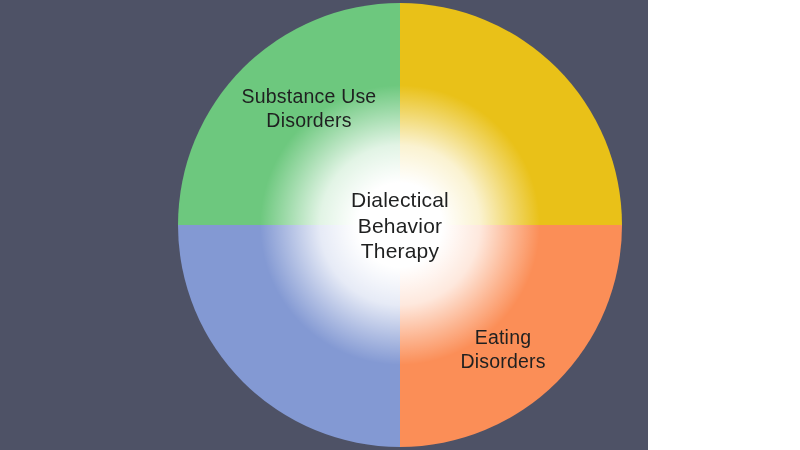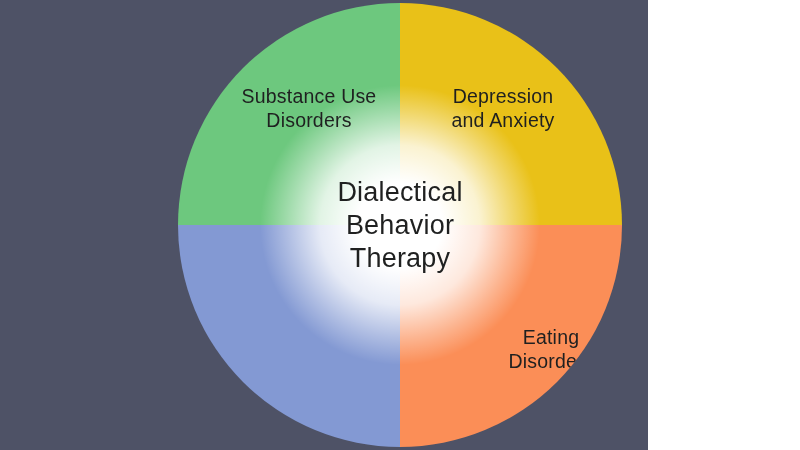--- a/index.html
+++ b/index.html
@@ -47,29 +47,29 @@
     transform: translate(-50%, -50%);
     text-align: center;
     white-space: pre-line;
     font-size: 19.5px;
     line-height: 1.22;
     letter-spacing: 0.2px;
   }
   .label-tl { left: 131px; top: 106px; }
   .label-tr { left: 325px; top: 106px; }
   .label-bl { left: 139px; top: 347px; }
-  .label-br { left: 325px; top: 347px; margin-left: 48px; }
+  .label-br { left: 325px; top: 347px; }
   .center-title {
     position: absolute;
     left: 50%;
     top: 50%;
     transform: translate(-50%, -50%);
     text-align: center;
     white-space: pre-line;
-    font-size: 27px;
+    font-size: 21px;
     line-height: 1.22;
     letter-spacing: 0.2px;
   }
 </style>
 </head>
 <body>
 
 <div class="stage" style="background-color: rgb(78, 82, 102);">
 
   <div class="circle">
@@ -80,22 +80,20 @@
 
     <div class="quad q-bl" style="background-color: rgb(131, 153, 211);"></div>
 
     <div class="quad q-br" style="background-color: rgb(251, 142, 87);"></div>
 
     <div class="glow"></div>
 
     <div class="label label-tl" style="color: rgb(31, 32, 32);">Substance Use
 Disorders</div>
 
-    <div class="label label-tr" style="color: rgb(31, 32, 32);">Depression
-and Anxiety</div>
 
 
     <div class="label label-br" style="color: rgb(31, 32, 32);">Eating
 Disorders</div>
 
     <div class="center-title" style="color: rgb(31, 32, 32);">Dialectical
 Behavior
 Therapy</div>
 
   </div>

